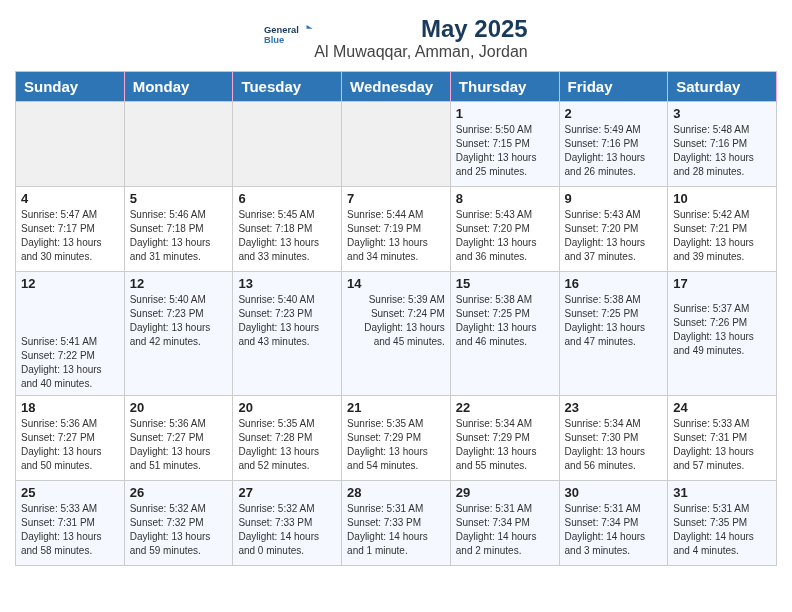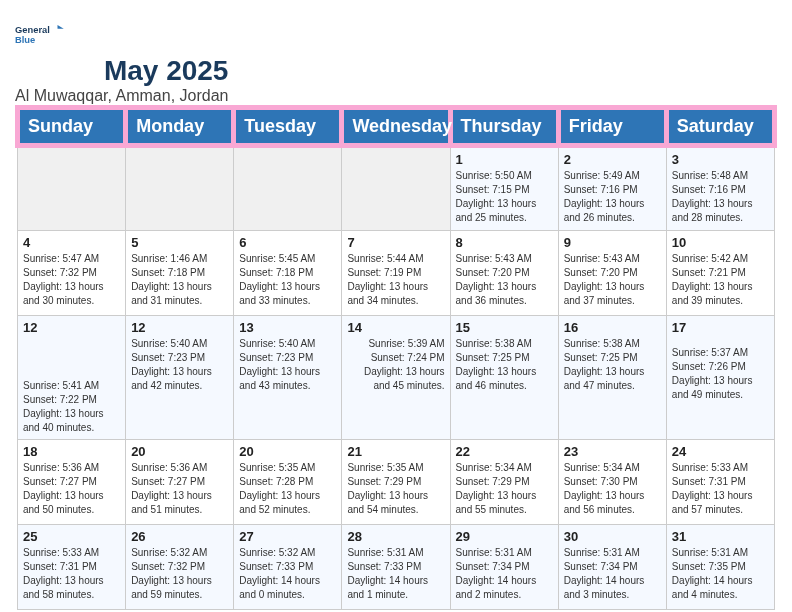--- a/index.html
+++ b/index.html
@@ -7,51 +7,51 @@
       font-family: Arial, sans-serif;
       background: #fff;
       width: 792px;
       min-height: 612px;
       padding: 15px;
     }
     .header {
       display: flex;
       align-items: flex-start;
       justify-content: center;
-      flex-direction: column;
+      margin-bottom: 10px;
     }
     .logo {
       display: flex;
       align-items: center;
       gap: 2px;
     }
     .title-block {
       text-align: right;
     }
     .month-title {
-      font-size: 28px;
+      font-size: 24px;
       font-weight: bold;
       color: #1a3a5c;
     }
     .location-title {
       font-size: 16px;
       color: #444;
     }
     table {
       width: 100%;
       border-collapse: collapse;
       table-layout: fixed;
     }
     thead th {
       background-color: #2e75b6;
       color: #fff;
-      font-size: 18px;
+      font-size: 15px;
       padding: 6px 8px;
       text-align: left;
-      border: 5px solid #f9a8d4;
+      border: 1px solid #f9a8d4;
     }
     tbody td {
       border: 1px solid #ccc;
       vertical-align: top;
       padding: 4px 5px;
       font-size: 10.5px;
       color: #222;
       height: 85px;
     }
     tbody tr:nth-child(odd) td {
@@ -130,27 +130,27 @@
           <div class="day-info" style="white-space: pre-line;">Sunrise: 5:48 AM
 Sunset: 7:16 PM
 Daylight: 13 hours
 and 28 minutes.</div>
         </td>
       </tr>
       <tr>
         <td>
           <span class="day-number">4</span>
           <div class="day-info" style="white-space: pre-line;">Sunrise: 5:47 AM
-Sunset: 7:32 PM
+Sunset: 7:17 PM
 Daylight: 13 hours
 and 30 minutes.</div>
         </td>
         <td>
           <span class="day-number">5</span>
-          <div class="day-info" style="white-space: pre-line;">Sunrise: 1:46 AM
+          <div class="day-info" style="white-space: pre-line;">Sunrise: 5:46 AM
 Sunset: 7:18 PM
 Daylight: 13 hours
 and 31 minutes.</div>
         </td>
         <td>
           <span class="day-number">6</span>
           <div class="day-info" style="white-space: pre-line;">Sunrise: 5:45 AM
 Sunset: 7:18 PM
 Daylight: 13 hours
 and 33 minutes.</div>

